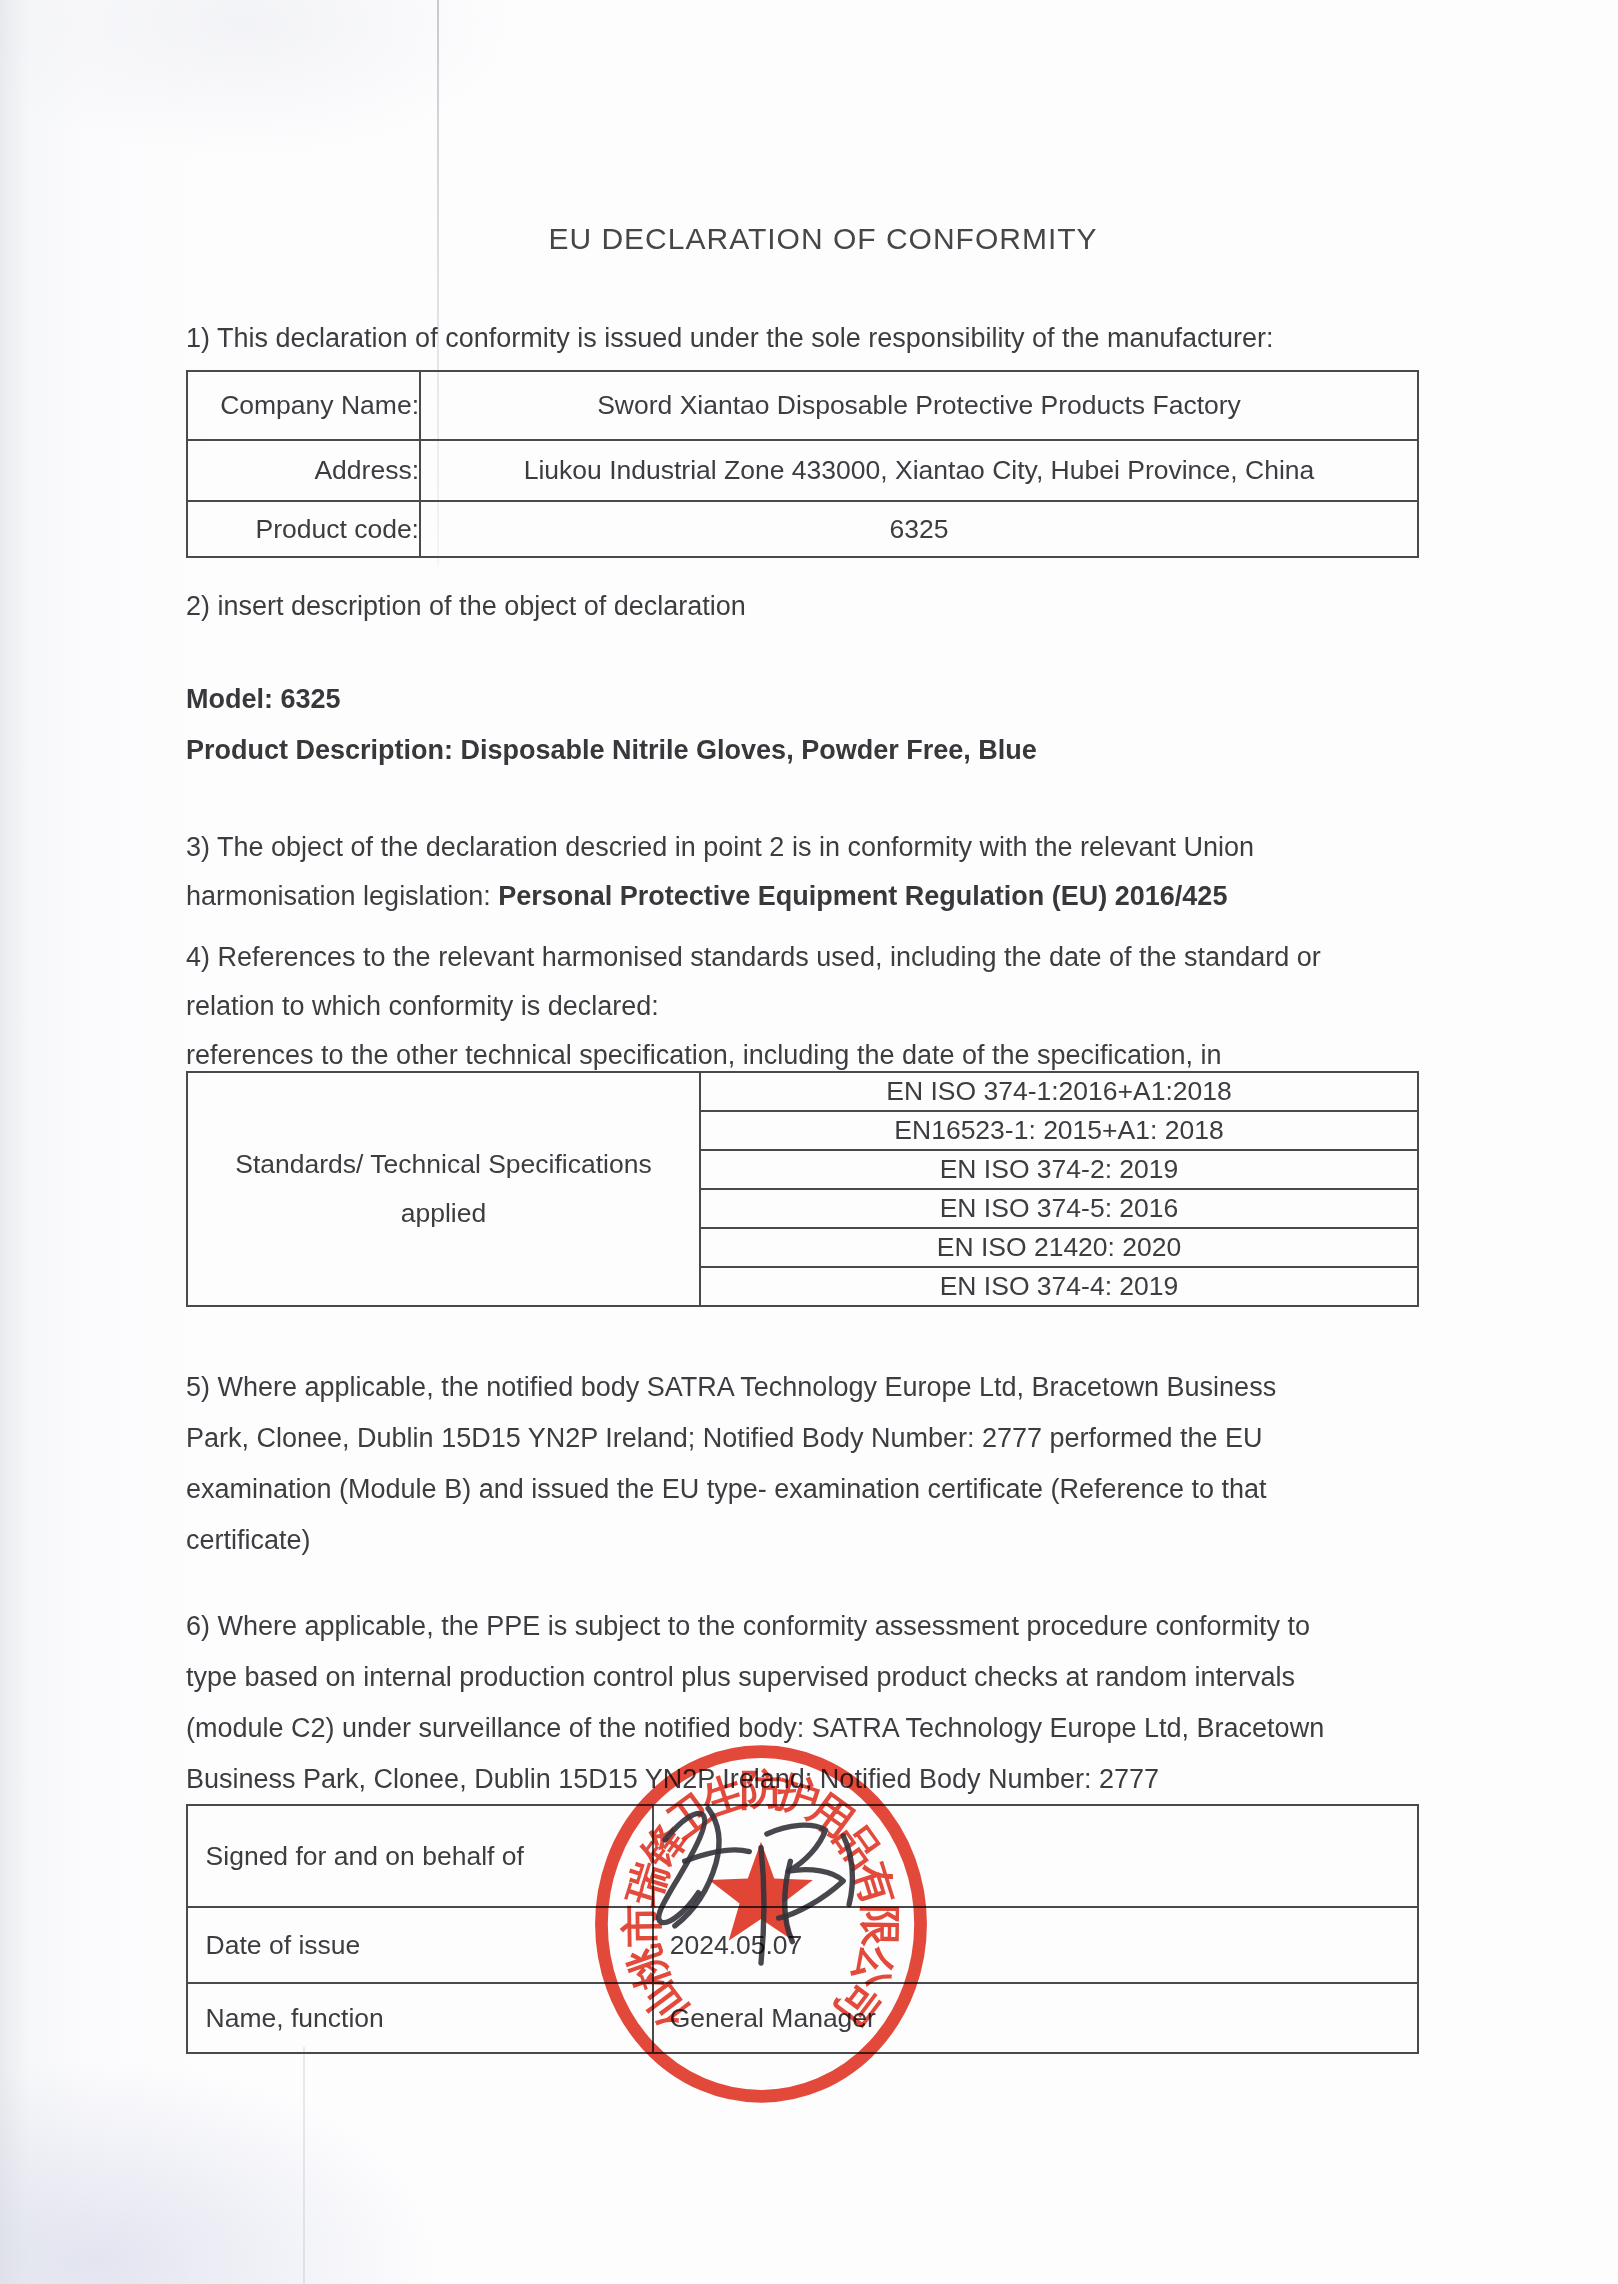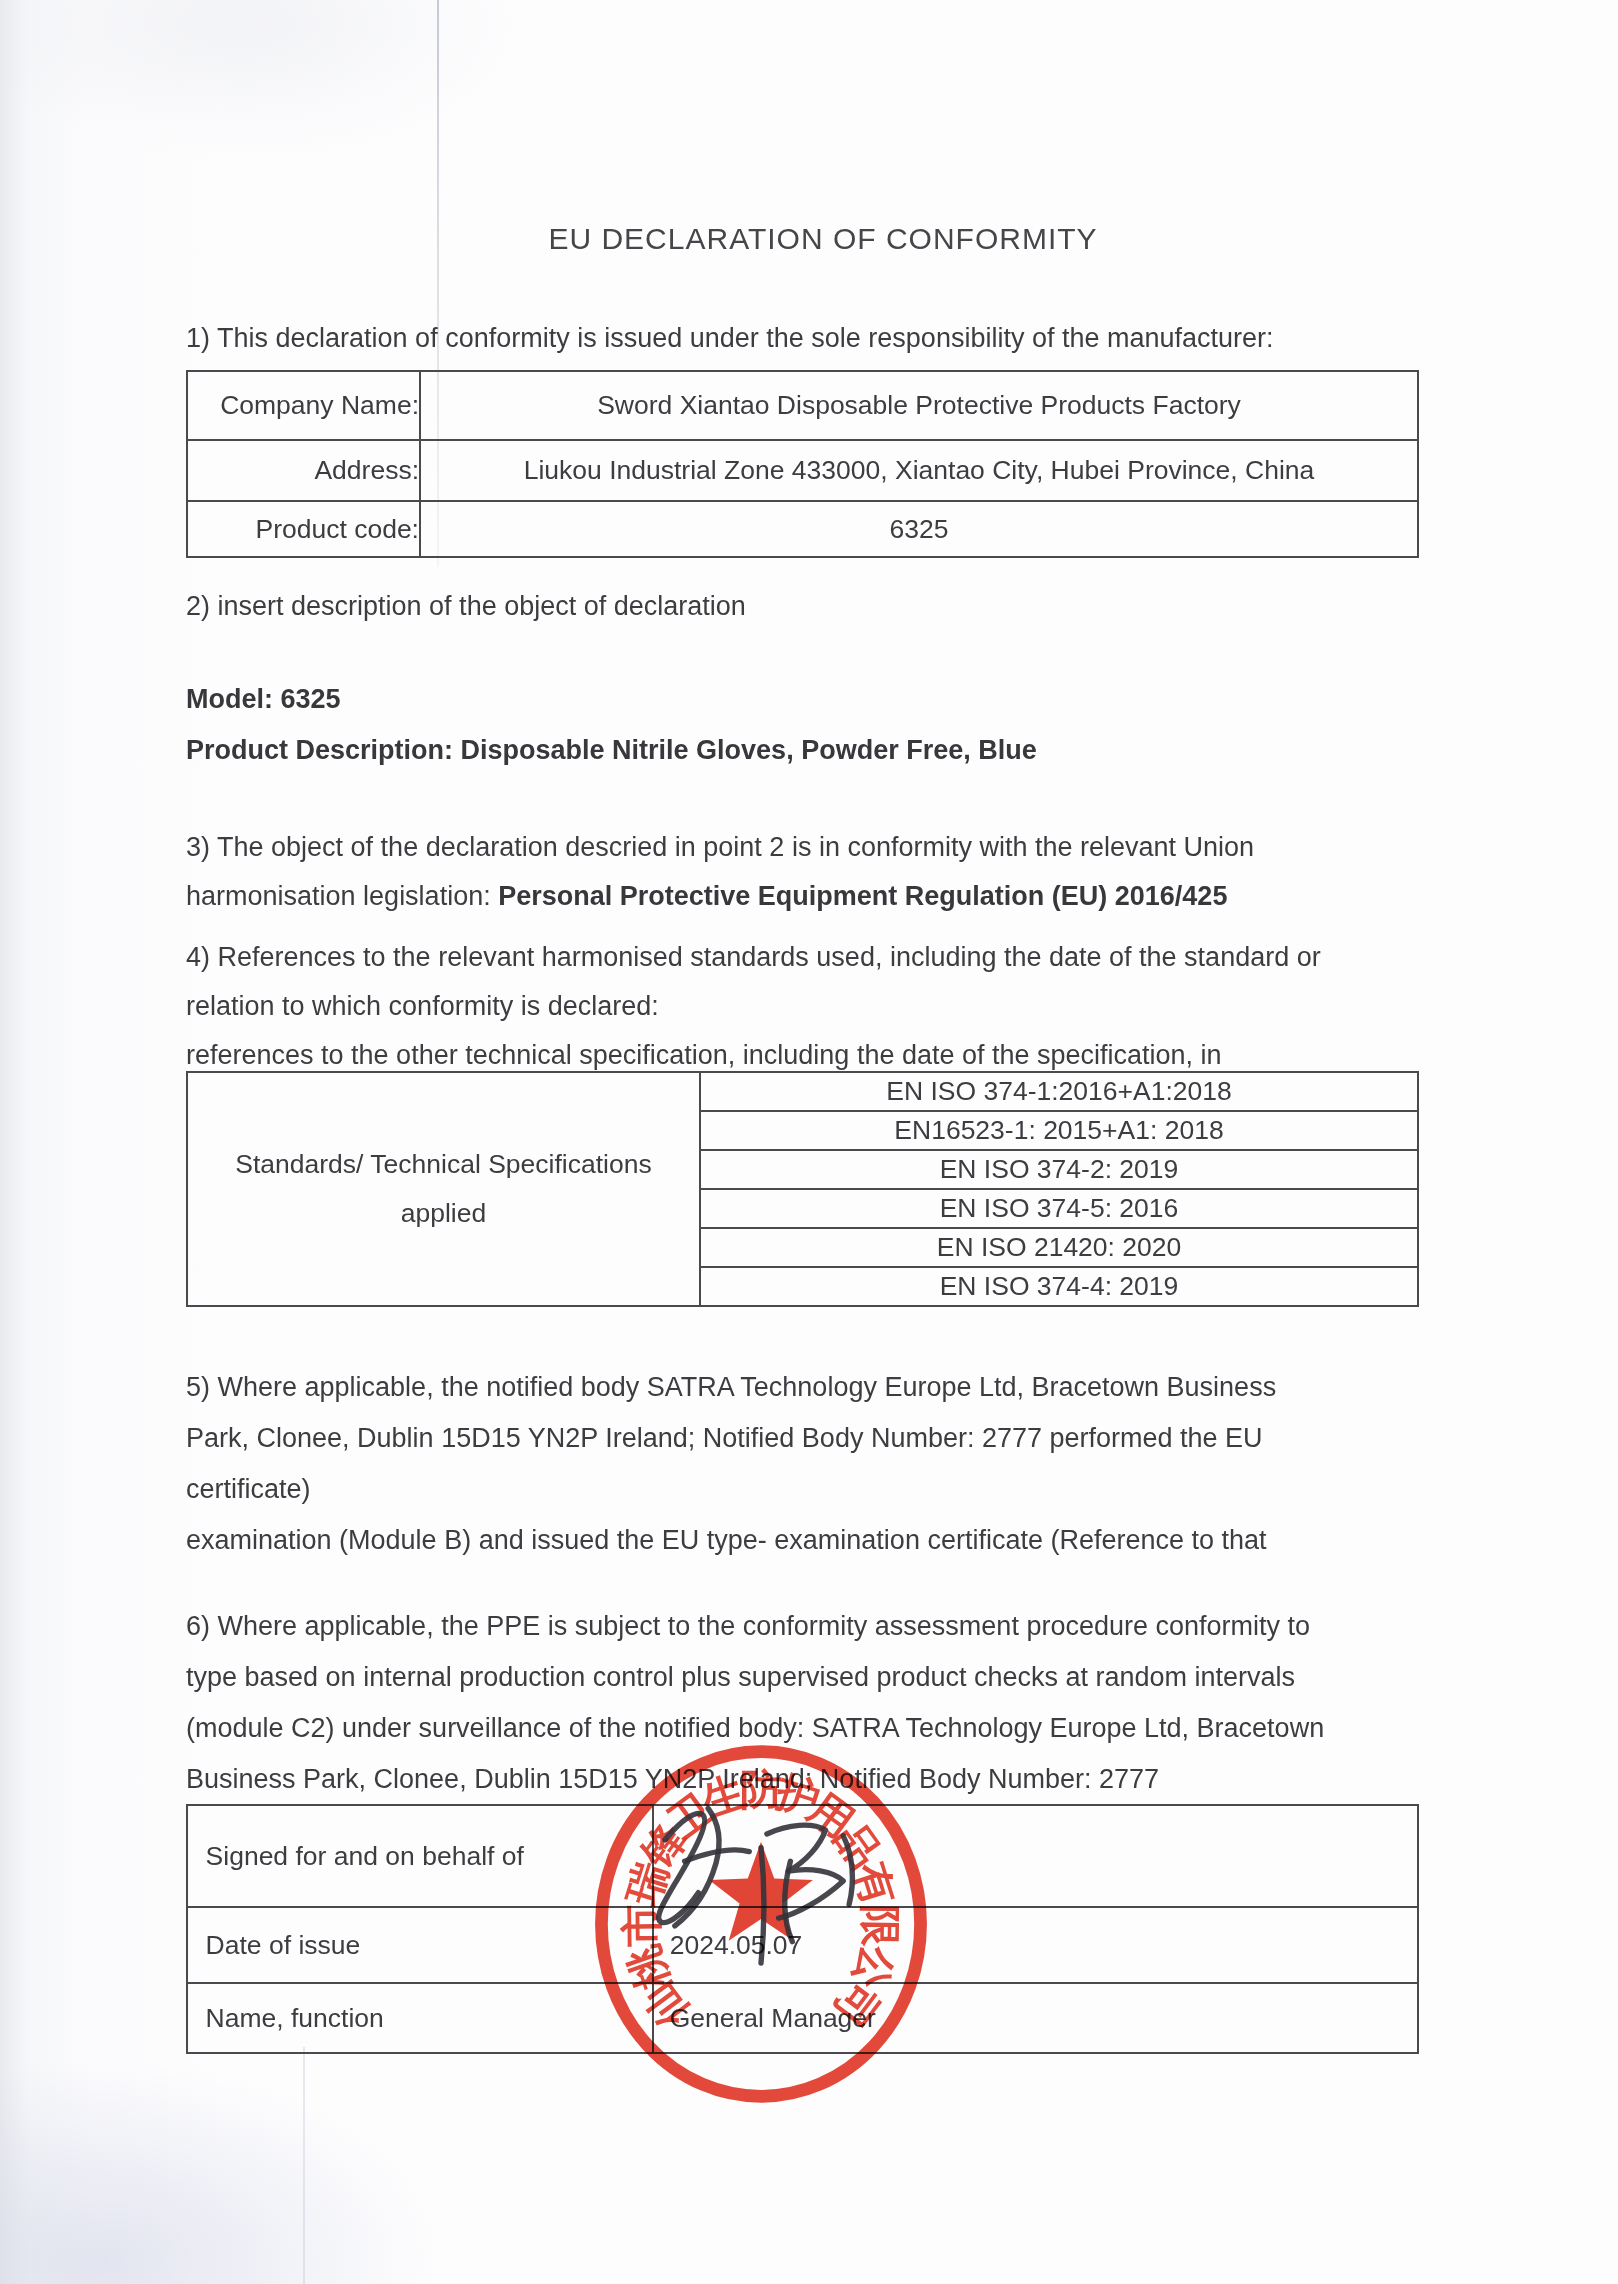--- a/index.html
+++ b/index.html
@@ -129,22 +129,22 @@
         </tr>
     <tr>
           <td class="std">EN ISO 374-4: 2019</td>
         </tr>
   </tbody>
     </table>
 
   <div class="para lh52" style="top:1362px">
     <div class="line">5)  Where applicable, the notified body SATRA Technology Europe Ltd,  Bracetown Business</div>
     <div class="line">Park, Clonee, Dublin 15D15 YN2P Ireland; Notified Body Number: 2777 performed the EU</div>
+    <div class="line">examination (Module B) and issued the EU type- examination certificate (Reference to that</div>
     <div class="line">certificate)</div>
-    <div class="line">examination (Module B) and issued the EU type- examination certificate (Reference to that</div>
   </div>
 
   <div class="para lh52" style="top:1601px">
     <div class="line">6) Where applicable, the PPE is subject to the conformity assessment procedure conformity to</div>
     <div class="line">type based on internal production control plus supervised product checks at random intervals</div>
     <div class="line">(module C2) under surveillance of the notified body: SATRA Technology Europe Ltd,  Bracetown</div>
     <div class="line">Business Park, Clonee, Dublin 15D15 YN2P Ireland; Notified Body Number: 2777</div>
   </div>
 
   <table class="tbl tbl3">

